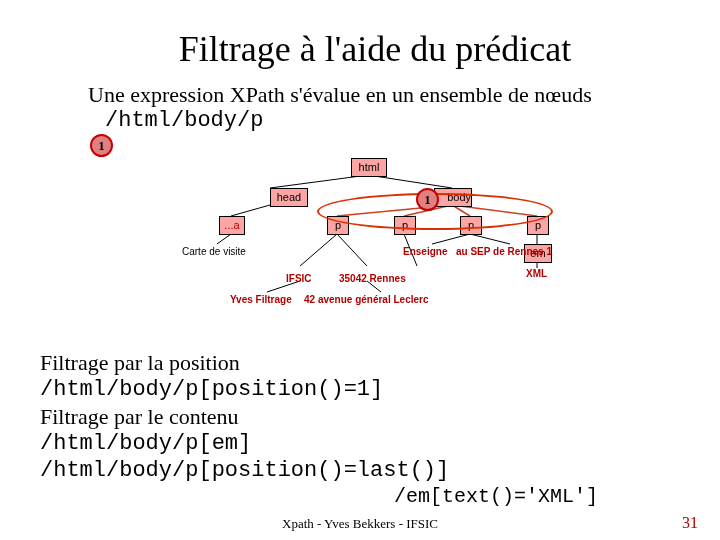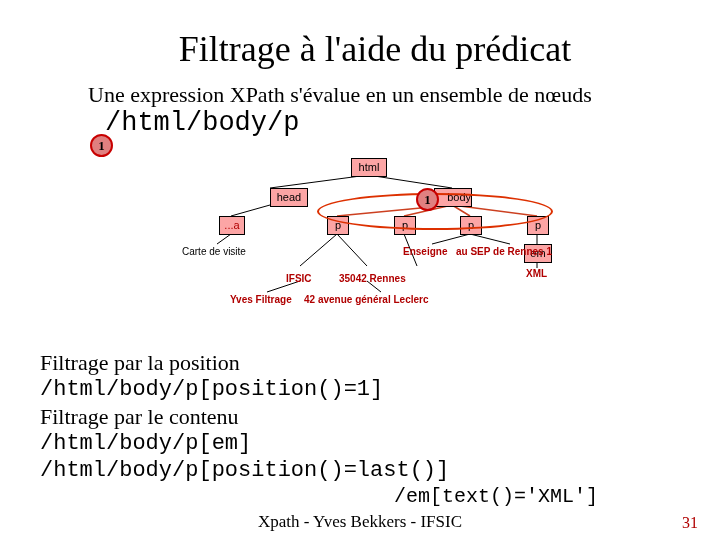--- a/index.html
+++ b/index.html
@@ -1,35 +1,35 @@
 <!DOCTYPE html>
 <html><head>
 <meta charset="utf-8">
 <style>
   html,body{margin:0;padding:0;width:720px;height:540px;background:#fff;font-family:"Times New Roman",Times,serif;color:#000;}
   .slide{position:relative;width:720px;height:540px;box-sizing:border-box;}
   .title{position:absolute;left:15px;top:28px;width:720px;text-align:center;font-size:36px;}
   .intro{position:absolute;left:88px;top:82px;font-size:22px;}
-  .xpath{position:absolute;left:105px;top:108px;font-family:"Courier New",monospace;font-size:27px;}
+  .xpath{position:absolute;left:105px;top:108px;font-family:"Courier New",monospace;font-size:22px;}
   .badge1{position:absolute;left:90px;top:134px;width:19px;height:19px;border:2px solid #c80000;border-radius:50%;background:#e08080;line-height:19px;text-align:center;font-size:13px;font-family:"Times New Roman",serif;font-weight:bold;}
   .badge2{position:absolute;left:416px;top:188px;width:19px;height:19px;border:2px solid #c80000;border-radius:50%;background:#e08080;line-height:19px;text-align:center;font-size:13px;font-family:"Times New Roman",serif;font-weight:bold;z-index:5;}
   .tree{position:absolute;left:170px;top:158px;width:382px;height:152px;}
   .tree svg{position:absolute;left:0;top:0;}
   .nbox{position:absolute;border:1px solid #000;background:#fca5a5;height:17px;font-size:11px;font-family:Arial,sans-serif;line-height:17px;text-align:center;}
   .leaf{position:absolute;font-size:10px;font-family:Arial,sans-serif;white-space:nowrap;}
   .leaf.acc{color:#b00000;font-weight:bold;}
   .ellipse-row{position:absolute;left:147px;top:35px;width:236px;height:37px;border:2px solid #dd3000;border-radius:50%;box-sizing:border-box;z-index:4;pointer-events:none;}
   .filt{position:absolute;left:40px;font-size:22px;}
   .f1{top:350px;}
   .f2{top:377px;font-family:"Courier New",monospace;}
   .f3{top:404px;}
   .f4{top:431px;font-family:"Courier New",monospace;}
   .f5{top:458px;font-family:"Courier New",monospace;}
   .f6{top:485px;left:394px;font-family:"Courier New",monospace;font-size:20px;position:absolute;}
-  .footer{position:absolute;left:0;bottom:8px;width:720px;text-align:center;font-size:17px;}
+  .footer{position:absolute;left:0;bottom:8px;width:720px;text-align:center;font-size:13px;}
   .pagenum{position:absolute;right:22px;bottom:8px;font-size:16px;color:#b00000;}
 </style>
 </head>
 <body>
 
 <div class="slide">
 
   <div class="title">Filtrage à l'aide du prédicat</div>
 
   <div class="intro">Une expression XPath s'évalue en un ensemble de nœuds</div>

